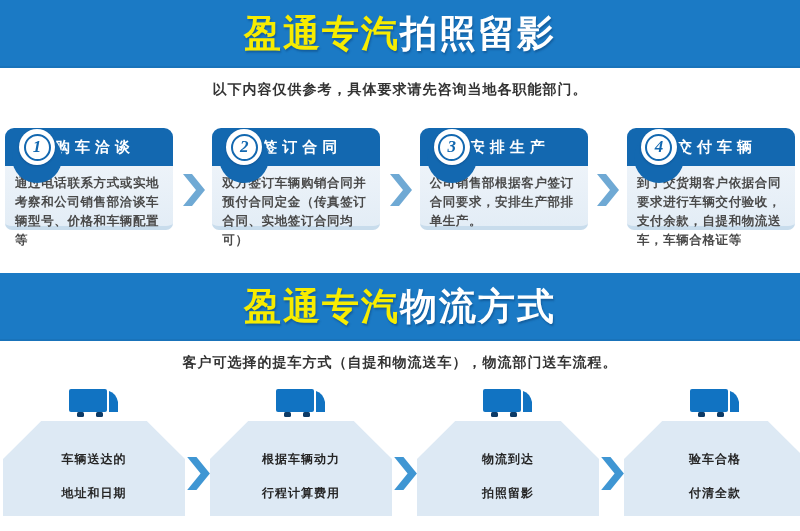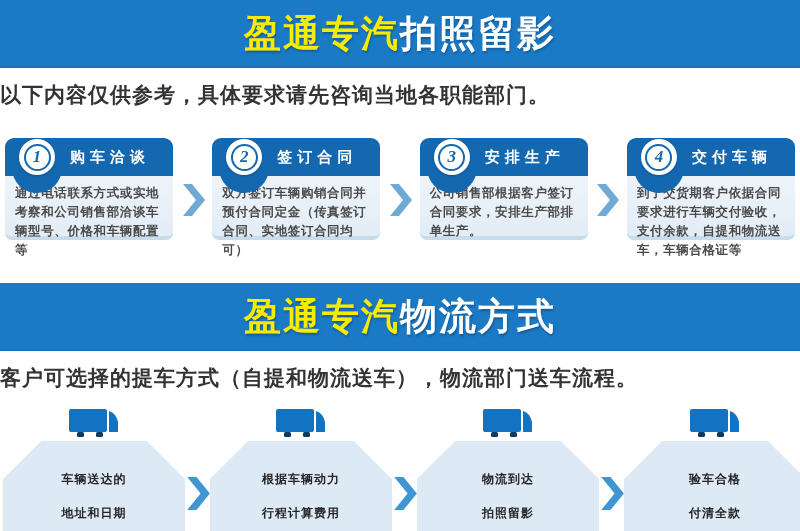--- a/index.html
+++ b/index.html
@@ -21,21 +21,21 @@
     text-shadow:1px 2px 2px rgba(10,60,110,0.45);
   }
   .banner .btitle {
     color:#ffffff; font-size:37px; font-weight:900; letter-spacing:2px;
     text-shadow:1px 2px 2px rgba(10,60,110,0.45);
   }
   .banner2 { margin-top:43px; }
 
   
   .subtitle {
-    text-align:left; color:#333333; font-size:21px; font-weight:600;
+    text-align:center; color:#333333; font-size:14px; font-weight:600;
     margin-top:13px; letter-spacing:1px;
   }
 
   
   .steps-row {
     display:flex; align-items:stretch; justify-content:space-between;
     padding:0 5px; margin-top:29px; height:102px;
   }
   .step-card {
     flex:0 0 168px; width:168px; border-radius:9px; overflow:visible;
@@ -56,21 +56,21 @@
     display:flex; align-items:center; justify-content:center;
     box-shadow:0 1px 2px rgba(0,40,90,0.3);
   }
   .badge .num {
     width:27px; height:27px; border:2px solid #1368b0; border-radius:50%;
     display:flex; align-items:center; justify-content:center;
     color:#1368b0; font-size:17px; font-weight:700; font-style:italic;
     font-family:"Liberation Serif","DejaVu Serif",serif;
   }
   .step-title {
-    flex:1; text-align:right; color:#ffffff; font-size:15px; font-weight:700;
+    flex:1; text-align:left; color:#ffffff; font-size:15px; font-weight:700;
     letter-spacing:5px; padding-right:23px;
   }
   .step-body {
     height:64px; background:linear-gradient(#edf3f9,#e3edf6);
     border-bottom:4px solid #c8dcec; border-radius:0 0 7px 7px;
     padding:8px 9px 13px 10px;
     color:#4a4a4a; font-size:12.5px; font-weight:600;
     line-height:19px; letter-spacing:0.6px;
   }
   .chev { align-self:center; margin-top:22px; line-height:0; }

